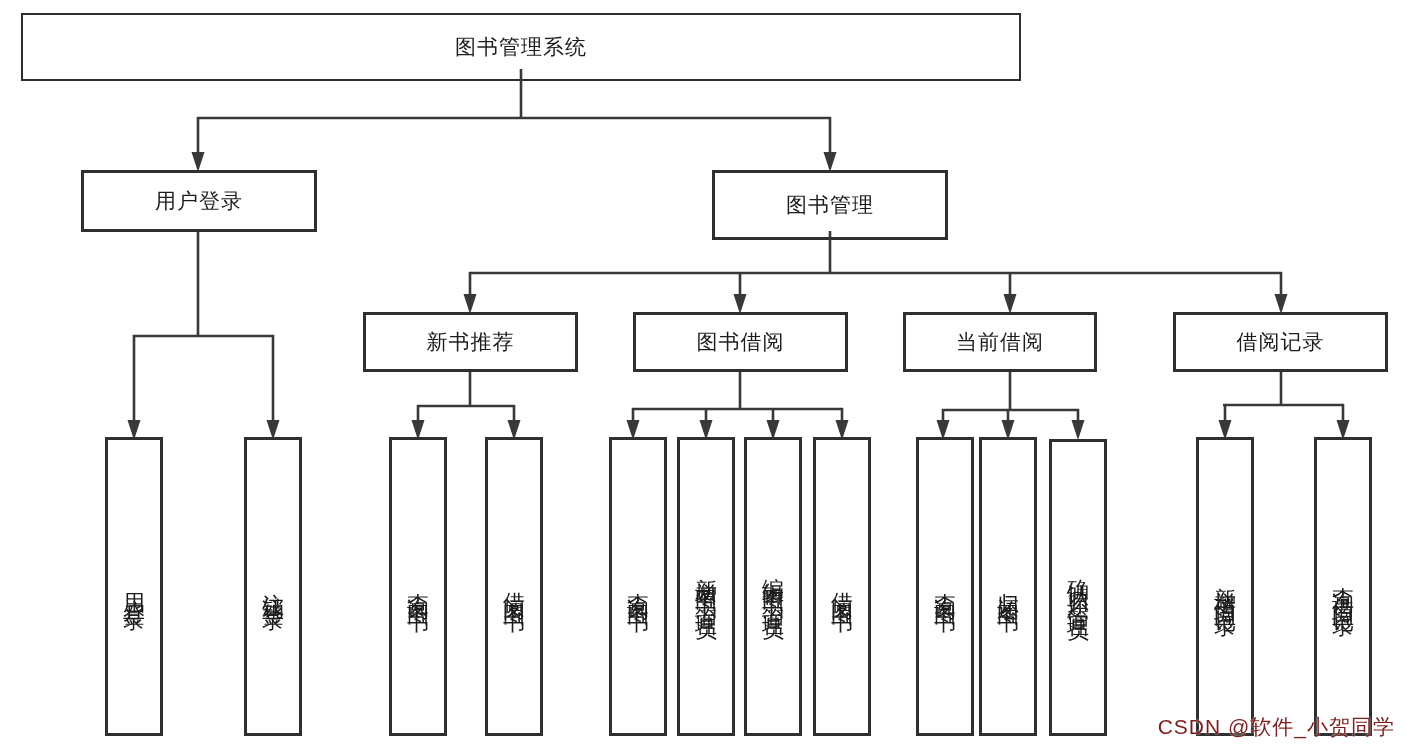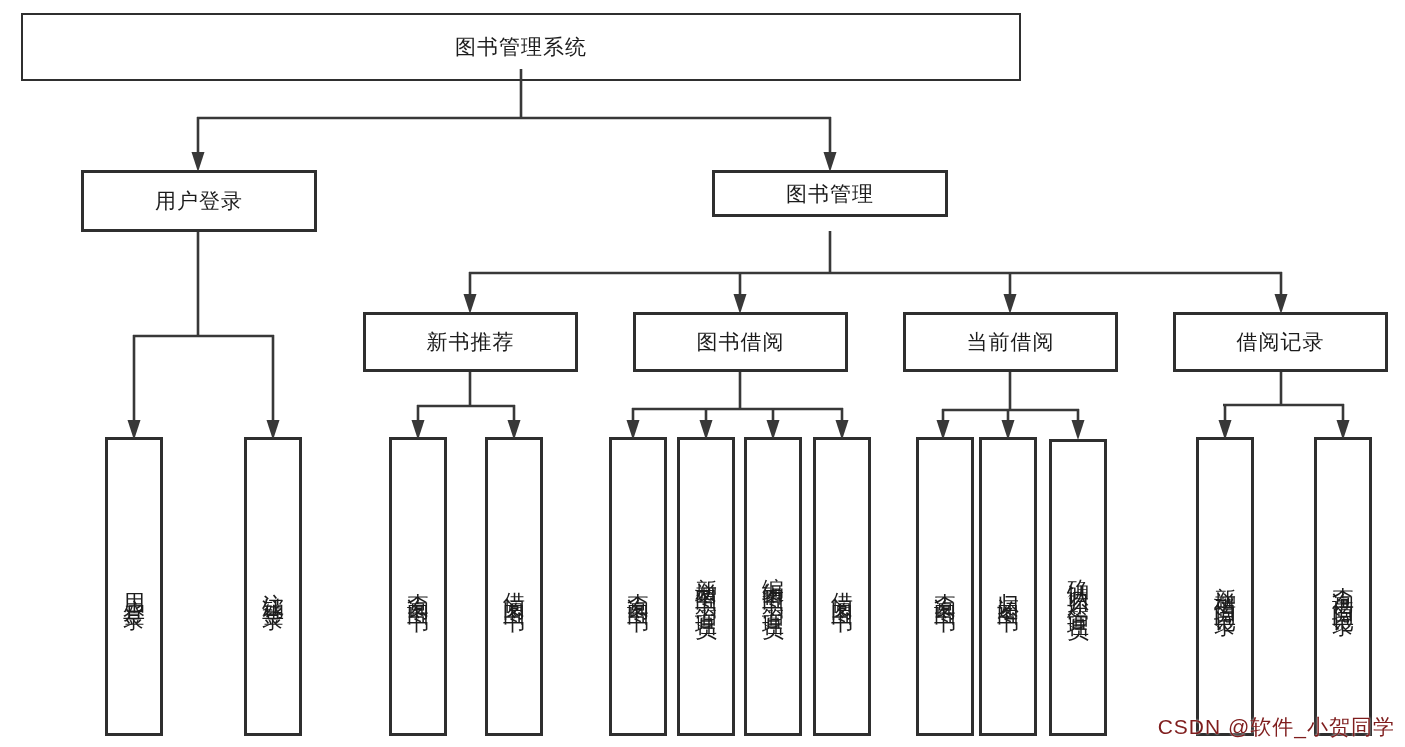--- a/index.html
+++ b/index.html
@@ -118,31 +118,31 @@
     </g>
   </svg>
 
   <div class="node hbox root" style="left:21px;top:13px;width:1000px;height:68px;">
     <span>图书管理系统</span>
   </div>
 
   <div class="node hbox" style="left:81px;top:170px;width:236px;height:62px;">
     <span>用户登录</span>
   </div>
-  <div class="node hbox" style="left:712px;top:170px;width:236px;height:47px;">
+  <div class="node hbox" style="left:712px;top:170px;width:236px;height:70px;">
     <span>图书管理</span>
   </div>
 
   <div class="node hbox" style="left:633px;top:312px;width:215px;height:60px;">
     <span>图书借阅</span>
   </div>
   <div class="node hbox" style="left:363px;top:312px;width:215px;height:60px;">
     <span>新书推荐</span>
   </div>
-  <div class="node hbox" style="left:903px;top:312px;width:215px;height:60px;">
+  <div class="node hbox" style="left:903px;top:312px;width:194px;height:60px;">
     <span>当前借阅</span>
   </div>
   <div class="node hbox" style="left:1173px;top:312px;width:215px;height:60px;font-family:Liberation Mono, monospace;">
     <span>借阅记录</span>
   </div>
 
   <div class="node vbox" style="left:105px;top:437px;width:58px;height:299px;">
     <span>用户登录</span>
   </div>
   <div class="node vbox" style="left:244px;top:437px;width:58px;height:299px;">

